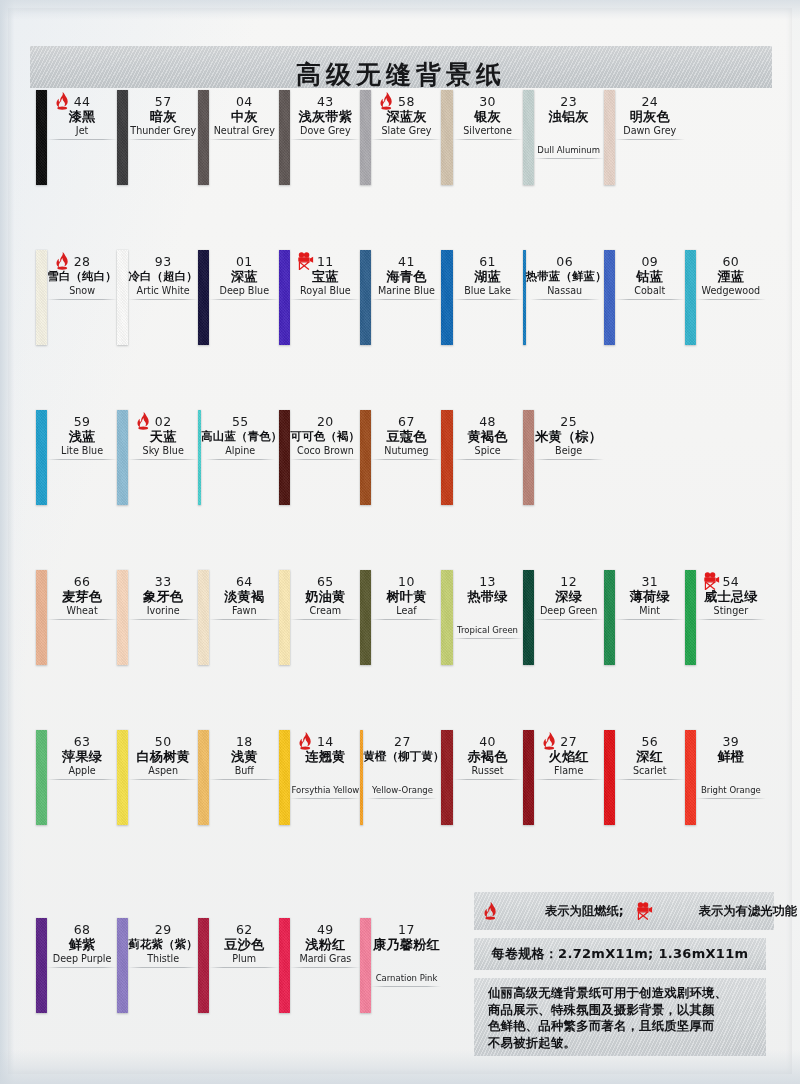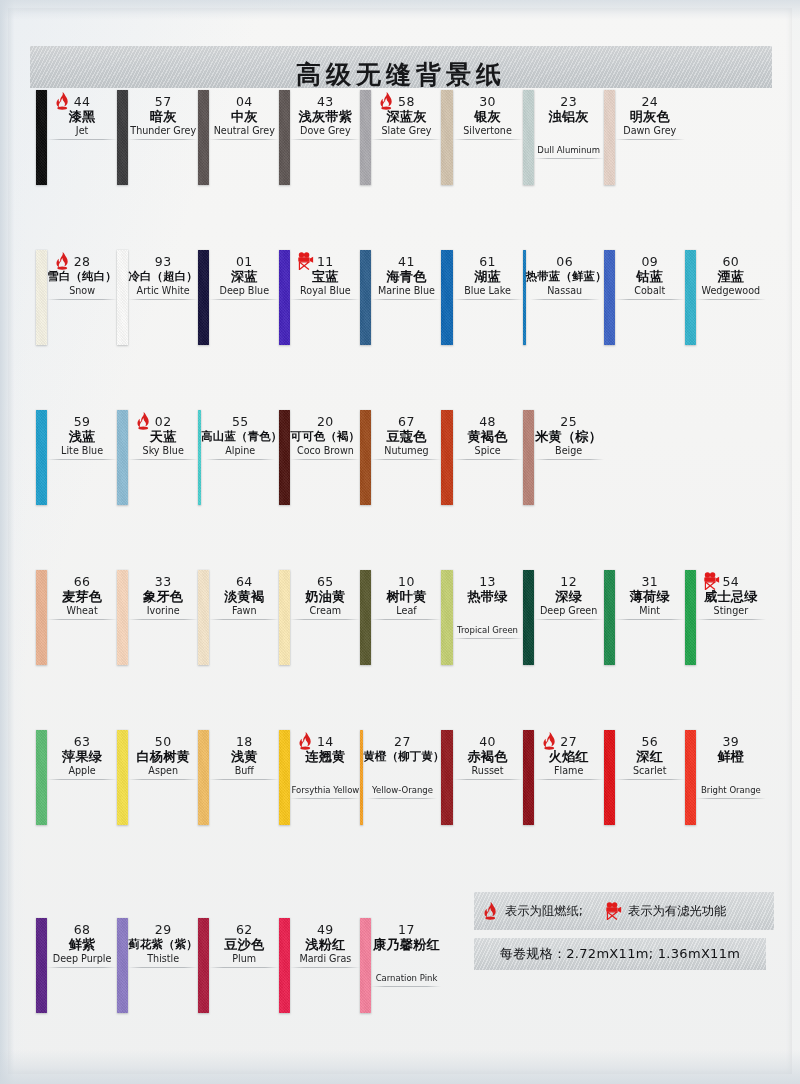--- a/index.html
+++ b/index.html
@@ -142,35 +142,36 @@
   #legend {
     left: 466px; top: 884px;
     width: 292px; height: 38px;
     display: flex;
     align-items: center;
     padding-left: 8px;
     gap: 6px;
   }
   #legend .lg-txt {
     font-size: 12.3px;
-    font-weight: normal;
+    font-weight: bold;
     color: #121316;
     white-space: nowrap;
+    margin-left: 40px;
   }
   #legend .gap { width: 10px; }
   #spec {
     left: 466px; top: 930px;
     width: 292px; height: 32px;
     display: flex;
     align-items: center;
     justify-content: center;
   }
   #spec .sp-txt {
     font-size: 13px;
-    font-weight: normal;
+    font-weight: bold;
     color: #111215;
     letter-spacing: .3px;
     white-space: nowrap;
   }
   #desc {
     left: 466px; top: 970px;
     width: 292px; height: 78px;
     padding: 7px 12px 0 14px;
     box-sizing: border-box;
   }
@@ -824,18 +825,24 @@
             <path d="M3.2 14.4L17 25.4" fill="none" stroke="#e11b1b" stroke-width="1.7"></path>
           </svg>
         </span>
       <span class="lg-txt">表示为有滤光功能</span>
     </div>
 
     <div class="panel" id="spec">
       <span class="sp-txt">每卷规格：2.72mX11m; 1.36mX11m</span>
     </div>
 
+    <div class="panel" id="desc">
+      <p>仙丽高级无缝背景纸可用于创造戏剧环境、</p>
+      <p>商品展示、特殊氛围及摄影背景，以其颜</p>
+      <p>色鲜艳、品种繁多而著名，且纸质坚厚而</p>
+      <p>不易被折起皱。</p>
+    </div>
 
   </div>
   <div id="edge-l"></div>
   <div id="edge-t"></div>
   <div id="edge-b"></div>
 </div>
 
 </body></html>

